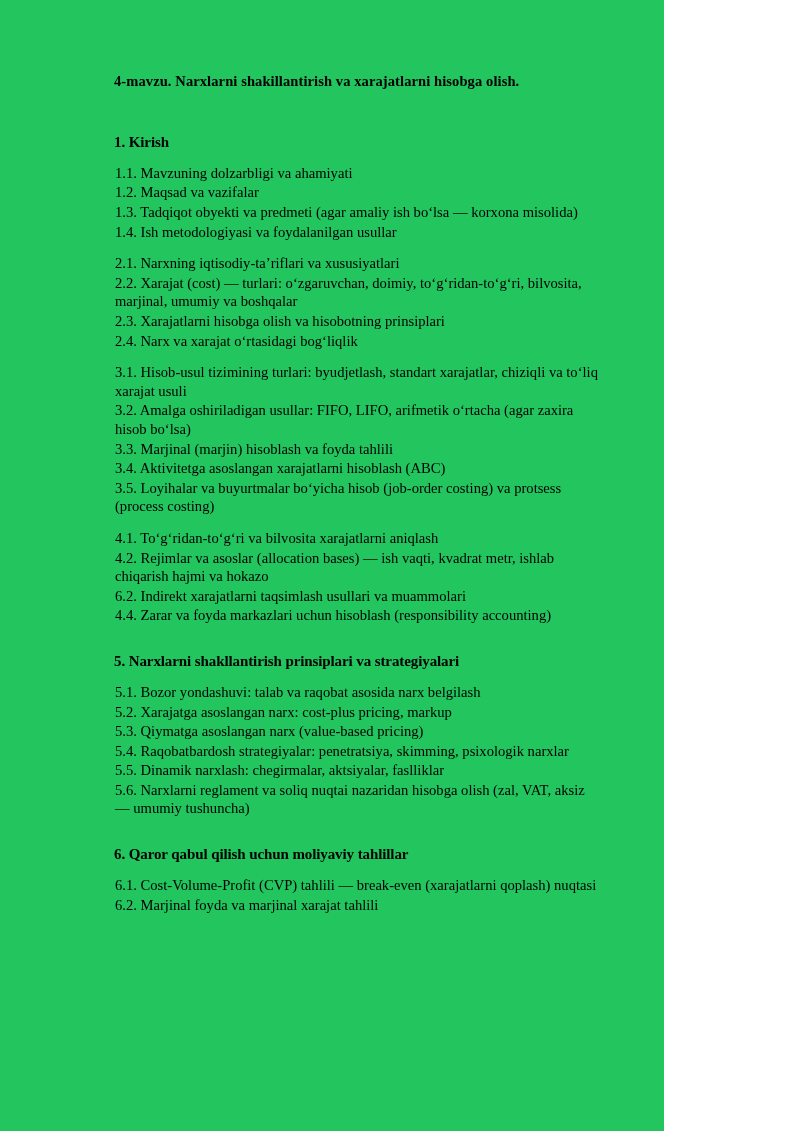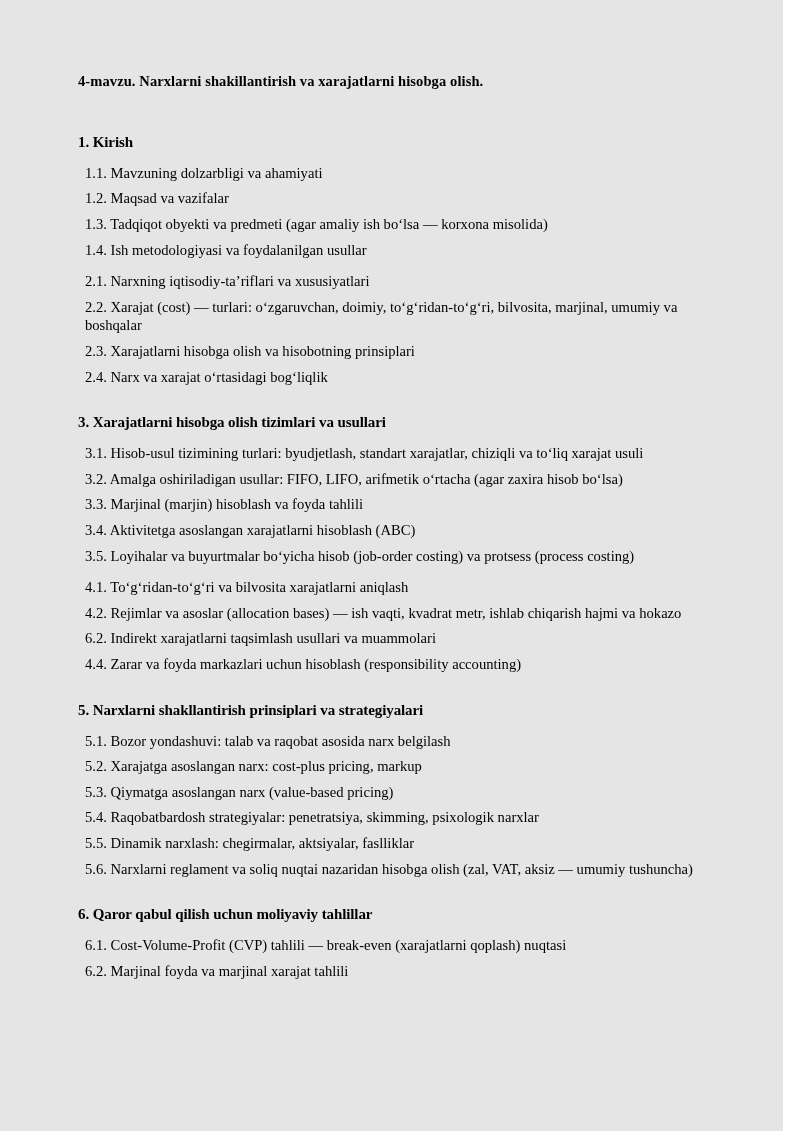--- a/index.html
+++ b/index.html
@@ -11,24 +11,24 @@
   body {
     width: 800px;
     height: 1131px;
     position: relative;
     font-family: "Liberation Serif", "DejaVu Serif", serif;
     color: #000000;
     -webkit-font-smoothing: antialiased;
   }
   .page {
     box-sizing: border-box;
-    width: 783px;
+    width: 664px;
     min-height: 1131px;
-    padding: 72px 64px 60px 78px;
-    background: #e5e5e5;
+    padding: 72px 64px 60px 114px;
+    background: #22c55e;
   }
   .doc-title {
     font-size: 14.5px;
     font-weight: bold;
     line-height: 1.30;
     margin: 0 0 0 0;
     letter-spacing: 0.1px;
   }
   .section {
     margin: 0;
@@ -49,21 +49,21 @@
   }
   .section-items {
     list-style: none;
     margin: 13px 0 0 0;
     padding: 0;
     font-size: 14.6px;
     line-height: 18.6px;
     max-width: 622px;
   }
   .section-items li {
-    margin: 7px;
+    margin: 1px;
     padding: 0;
     text-indent: 0;
   }
 </style>
 </head>
 <body>
 
 <div class="page">
   <h1 class="doc-title">4-mavzu. Narxlarni shakillantirish va xarajatlarni hisobga olish.</h1>
 
@@ -79,21 +79,20 @@
       </section>
       <section class="section">
         <ul class="section-items">
           <li>2.1. Narxning iqtisodiy-ta’riflari va xususiyatlari</li>
           <li>2.2. Xarajat (cost) — turlari: oʻzgaruvchan, doimiy, toʻgʻridan-toʻgʻri, bilvosita, marjinal, umumiy va boshqalar</li>
           <li>2.3. Xarajatlarni hisobga olish va hisobotning prinsiplari</li>
           <li>2.4. Narx va xarajat oʻrtasidagi bogʻliqlik</li>
         </ul>
       </section>
       <section class="section">
-        <h2 class="section-heading">3. Xarajatlarni hisobga olish tizimlari va usullari</h2>
         <ul class="section-items">
           <li>3.1. Hisob-usul tizimining turlari: byudjetlash, standart xarajatlar, chiziqli va toʻliq xarajat usuli</li>
           <li>3.2. Amalga oshiriladigan usullar: FIFO, LIFO, arifmetik oʻrtacha (agar zaxira hisob boʻlsa)</li>
           <li>3.3. Marjinal (marjin) hisoblash va foyda tahlili</li>
           <li>3.4. Aktivitetga asoslangan xarajatlarni hisoblash (ABC)</li>
           <li>3.5. Loyihalar va buyurtmalar boʻyicha hisob (job-order costing) va protsess (process costing)</li>
         </ul>
       </section>
       <section class="section">
         <ul class="section-items">

